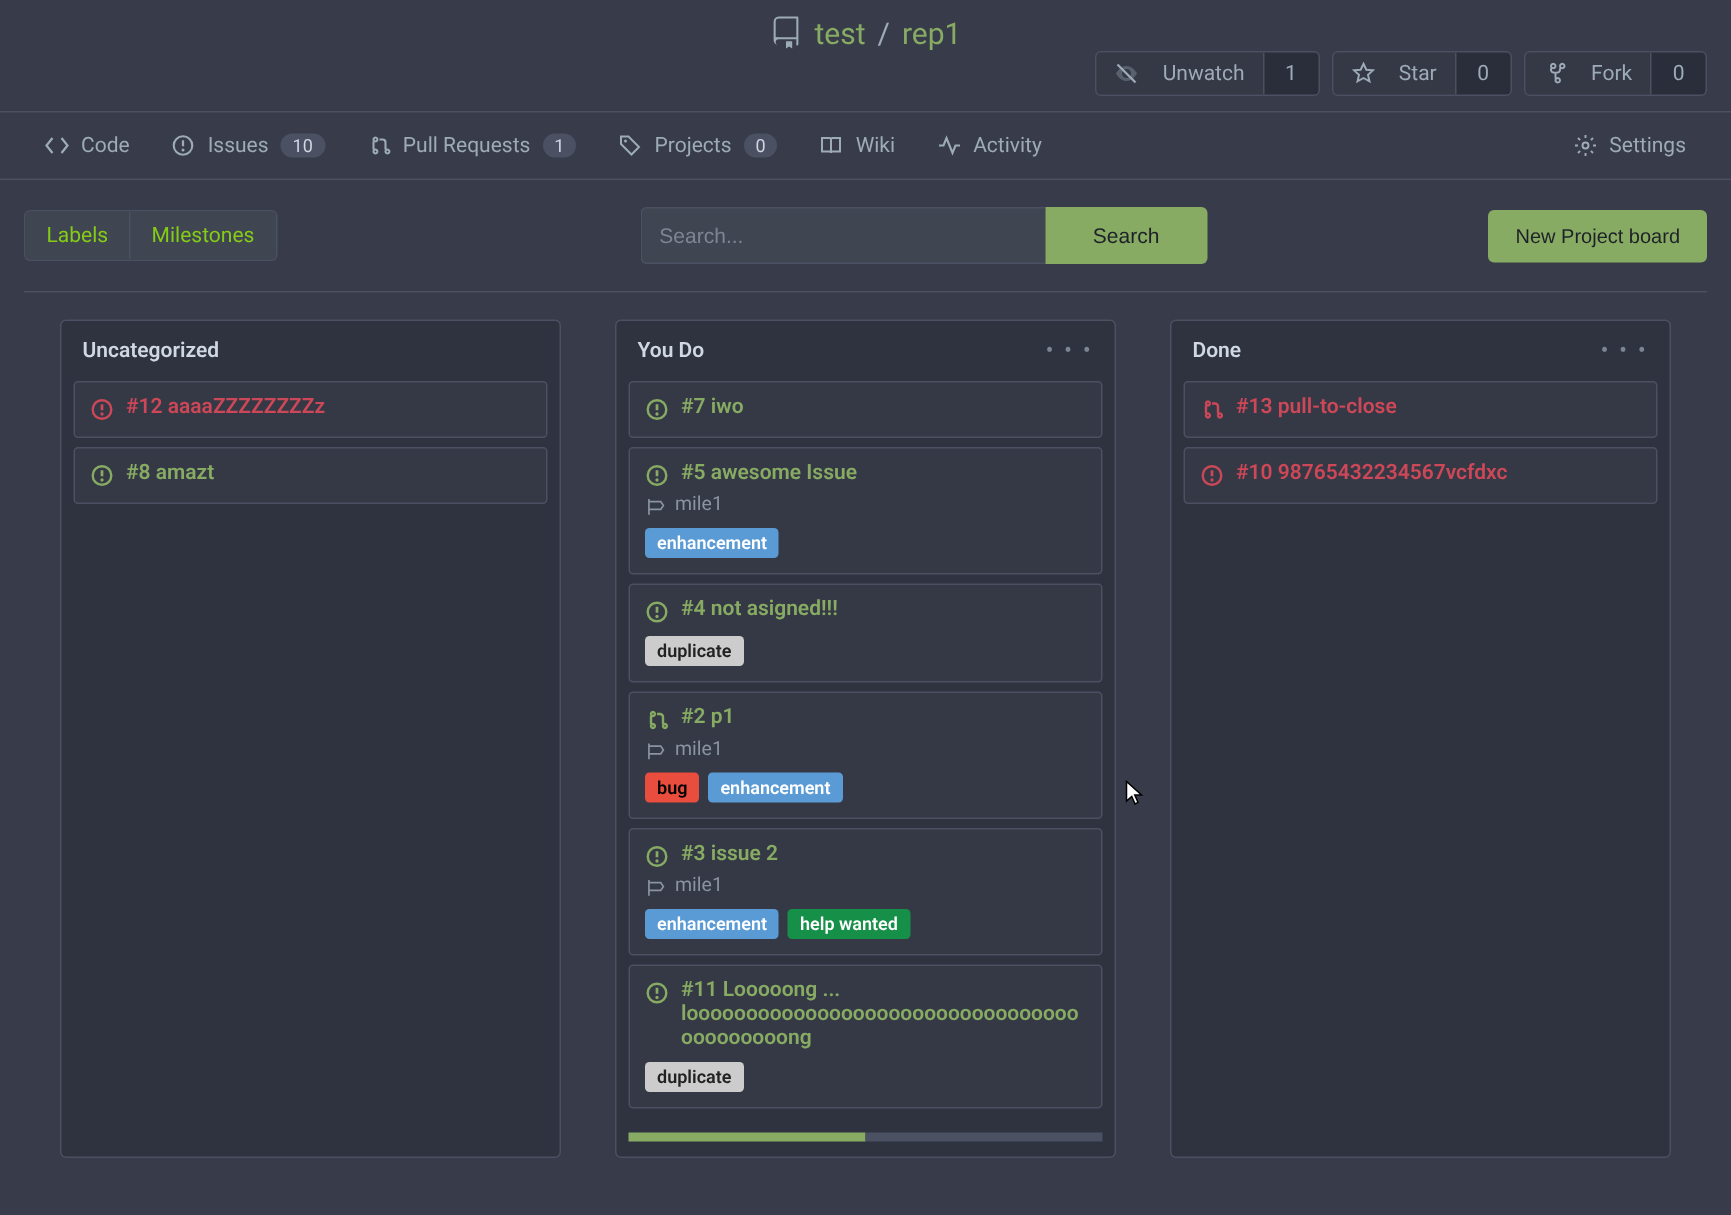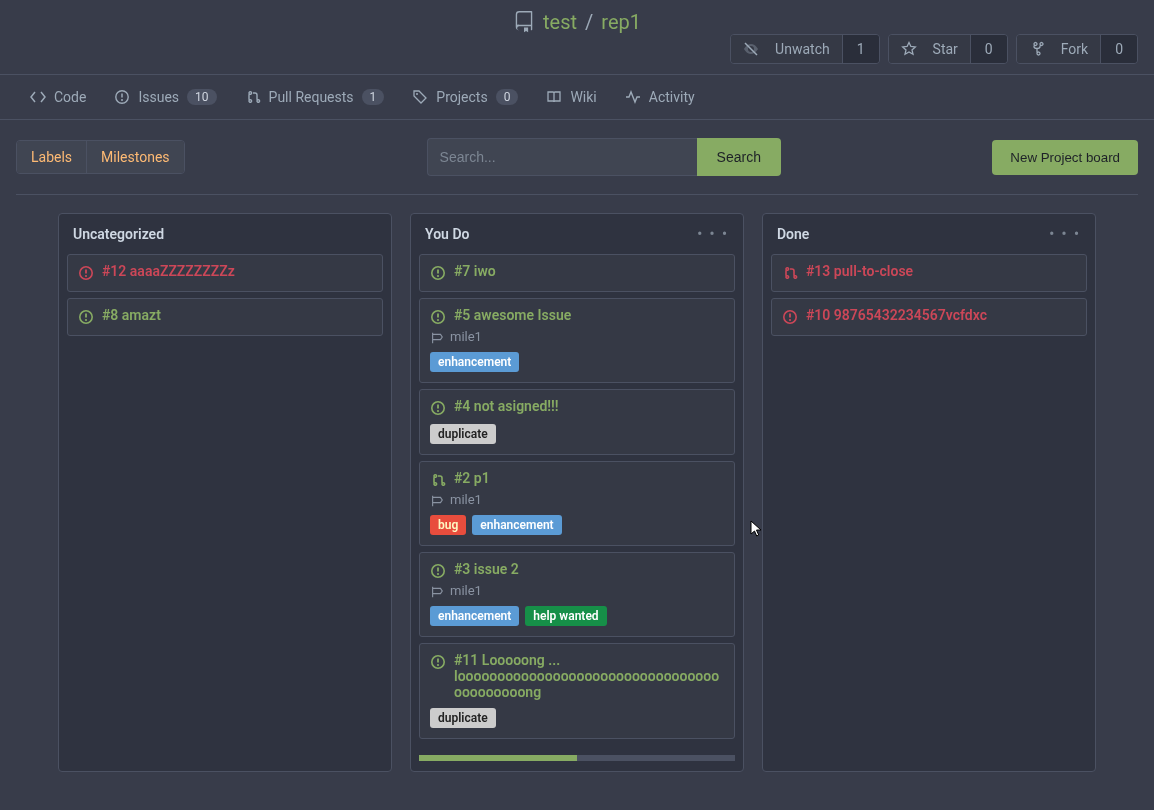--- a/index.html
+++ b/index.html
@@ -76,38 +76,38 @@
   }
   .pill-group {
     display: flex;
     border: 1px solid #4b5162;
     border-radius: 4px;
     overflow: hidden;
   }
   .pill-group .pill {
     padding: 8px 14px;
     background: #404552;
-    color: #fdba74;
+    color: #84cc16;
     cursor: pointer;
   }
   .pill-group .pill + .pill { border-left: 1px solid #4b5162; }
   .search-wrap { display: flex; margin-left: auto; }
   .search-input {
     width: 270px;
     padding: 10px 12px;
     background: #404552;
     border: 1px solid #4b5162;
     border-right: none;
     border-radius: 4px 0 0 4px;
     color: #cfd8e3;
     font-size: 14px;
   }
   .search-input::placeholder { color: #7c8693; }
   .search-btn {
-    padding: 10px 20px;
+    padding: 10px 32px;
     background: #87ab63;
     color: #1e2128;
     border: none;
     border-radius: 0 4px 4px 0;
     font-size: 14px;
     cursor: pointer;
   }
   .new-board {
     margin-left: auto;
     padding: 10px 18px;
@@ -115,21 +115,21 @@
     color: #1e2128;
     border: none;
     border-radius: 4px;
     font-weight: 400;
     cursor: pointer;
   }
   
   .divider { border-top: 1px solid #4b5162; margin: 0 16px; }
   .boards {
     display: flex;
-    gap: 18px;
+    gap: 36px;
     padding: 18px 8px;
     justify-content: center;
   }
   .column {
     background: #2f3340;
     border: 1px solid #4b5162;
     border-radius: 4px;
     width: 334px;
     display: flex;
     flex-direction: column;
@@ -157,21 +157,21 @@
   .card-title .ico { flex-shrink: 0; margin-top: 2px; }
   .milestone { display: flex; align-items: center; gap: 6px; color: #8a93a2; margin-top: 4px; font-size: 13px; }
   .labels { display: flex; gap: 6px; margin-top: 8px; flex-wrap: wrap; }
   .label {
     border-radius: 3px;
     padding: 3px 8px;
     font-size: 12px;
     font-weight: 600;
   }
   .label-enhancement { background: #5b9bd5; color: #fff; }
-  .label-bug { background: #e84d3d; color: #fef9c3; }
+  .label-bug { background: #e84d3d; color: #000000; }
   .label-duplicate { background: #cccccc; color: #222; }
   .label-helpwanted { background: #168f48; color: #fff; }
   .progress {
     display: flex;
     height: 6px;
     margin: 6px 8px 10px 8px;
   }
   .progress .done { background: #87ab63; }
   .progress .rest { background: #4b5162; }
   .cursor {
@@ -282,20 +282,29 @@
   </div>
   <div class="tab">
     <span>
         <svg width="16" height="16" viewBox="0 0 16 16">
           <path fill="none" stroke="#9daab8" stroke-width="1.4" d="M1 8h3l2-5 4 10 2-5h3"></path>
         </svg>
       </span>
     <span>Activity</span>
   </div>
   <div class="spacer"></div>
+  <div class="tab">
+    <span>
+        <svg width="16" height="16" viewBox="0 0 16 16">
+          <circle cx="8" cy="8" r="2" fill="none" stroke="#9daab8" stroke-width="1.3"></circle>
+          <path fill="none" stroke="#9daab8" stroke-width="1.3" d="M8 1v2M8 13v2M1 8h2M13 8h2M3 3l1.4 1.4M11.6 11.6L13 13M13 3l-1.4 1.4M4.4 11.6L3 13"></path>
+        </svg>
+      </span>
+    <span>Settings</span>
+  </div>
 </div>
 
 <div class="toolbar">
   <div class="pill-group">
     <div class="pill">Labels</div>
     <div class="pill">Milestones</div>
   </div>
   <div class="search-wrap" style="margin-left:230px">
     <input class="search-input" placeholder="Search..." style="">
     <button class="search-btn">Search</button>

